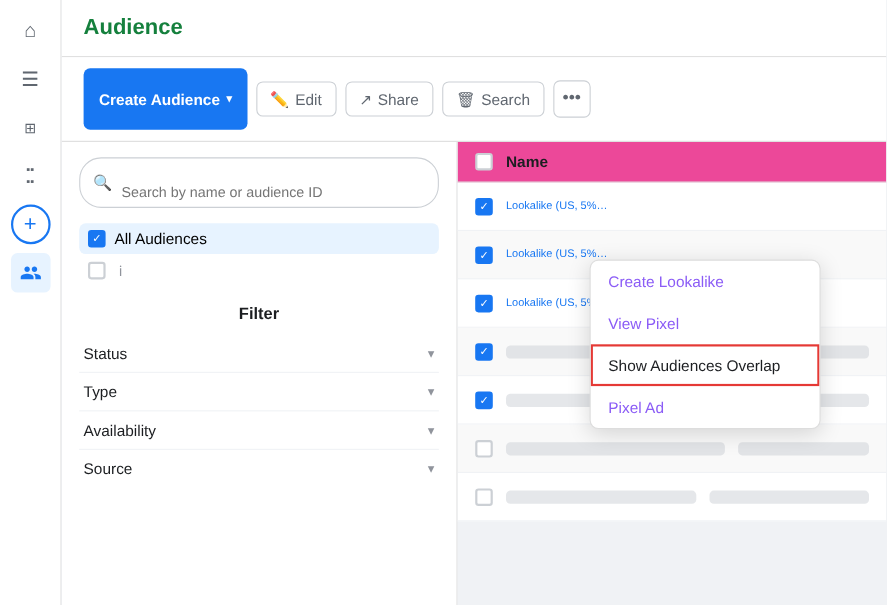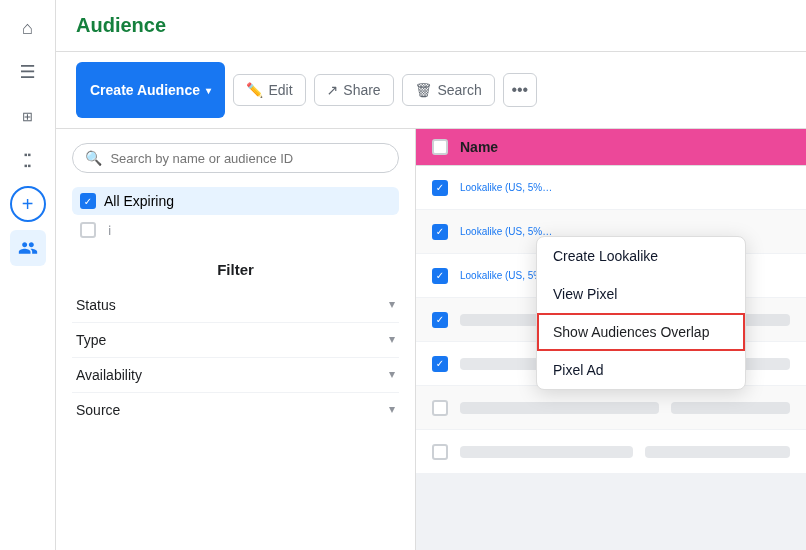--- a/index.html
+++ b/index.html
@@ -122,20 +122,21 @@
       margin-bottom: 14px;
       background: #fff;
     }
     .search-box input {
       border: none;
       outline: none;
       font-size: 13px;
       color: #606770;
       width: 100%;
       background: transparent;
+      margin-top: 17px;
     }
     .search-icon { color: #90949c; font-size: 14px; }
 
     .filter-options { margin-bottom: 16px; }
     .filter-option {
       display: flex;
       align-items: center;
       gap: 8px;
       padding: 6px 8px;
       border-radius: 6px;
@@ -160,20 +161,21 @@
     .filter-section h3 {
       font-size: 15px;
       font-weight: 700;
       color: #1c1e21;
       margin-bottom: 10px;
       text-align: center;
     }
     .filter-row {
       display: flex;
       justify-content: space-between;
+      align-items: center;
       padding: 9px 4px;
       border-bottom: 1px solid #f0f2f5;
       font-size: 14px;
       color: #1c1e21;
       cursor: pointer;
     }
     .filter-row:last-child { border-bottom: none; }
     .chevron-down { color: #90949c; font-size: 12px; }
 
     
@@ -246,21 +248,21 @@
       border: 1px solid #ddd;
       border-radius: 8px;
       box-shadow: 0 4px 20px rgba(0,0,0,0.15);
       width: 210px;
       z-index: 100;
       overflow: hidden;
     }
     .dropdown-item {
       padding: 11px 16px;
       font-size: 14px;
-      color: #0f172a;
+      color: #8b5cf6;
       cursor: pointer;
     }
     .dropdown-item.highlighted {
       outline: 2px solid #e53935;
       outline-offset: -2px;
       color: #1c1e21;
     }
 
     
     .table-container { position: relative; }
@@ -313,21 +315,21 @@
 
     <div class="left-panel">
       <div class="search-box">
         <span class="search-icon">🔍</span>
         <input type="text" placeholder="Search by name or audience ID" style="">
       </div>
 
       <div class="filter-options">
         <div class="filter-option selected">
           <div class="checkbox checked">✓</div>
-          <span>All Expiring</span>
+          <span>All Audiences</span>
         </div>
         <div class="filter-option">
           <div class="checkbox"></div>
           <span style="color:#90949c; font-size:13px; margin-left:4px;">ℹ</span>
         </div>
       </div>
 
       <div class="filter-section">
         <h3>Filter</h3>
         <div class="filter-row">

